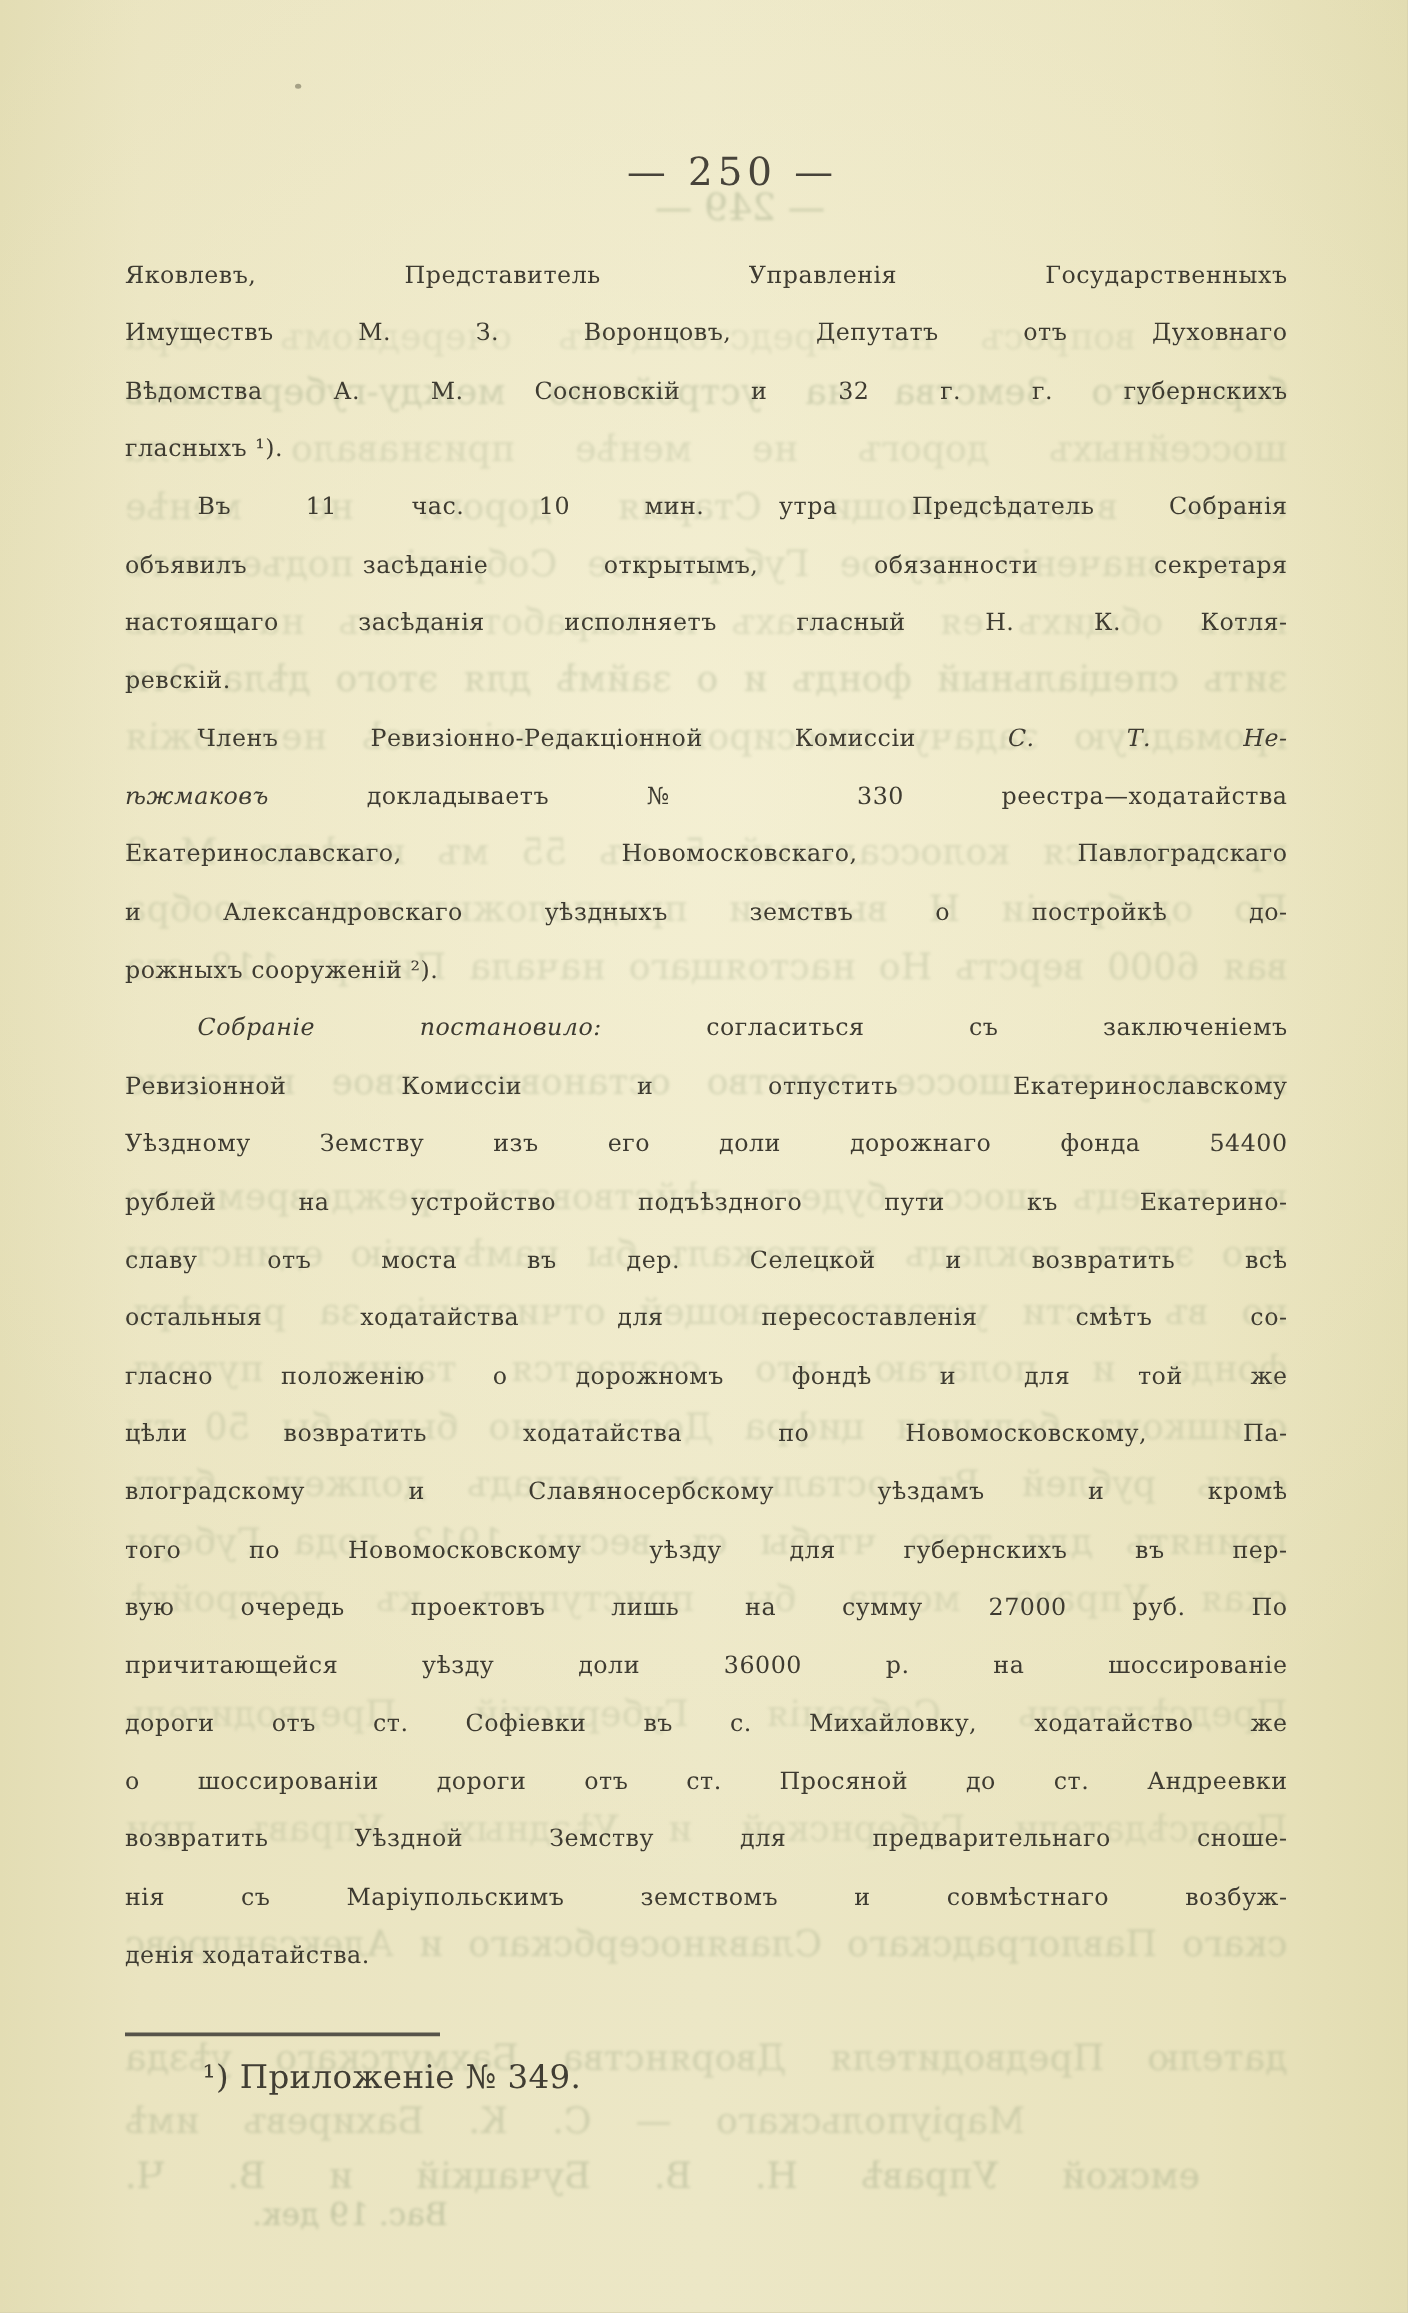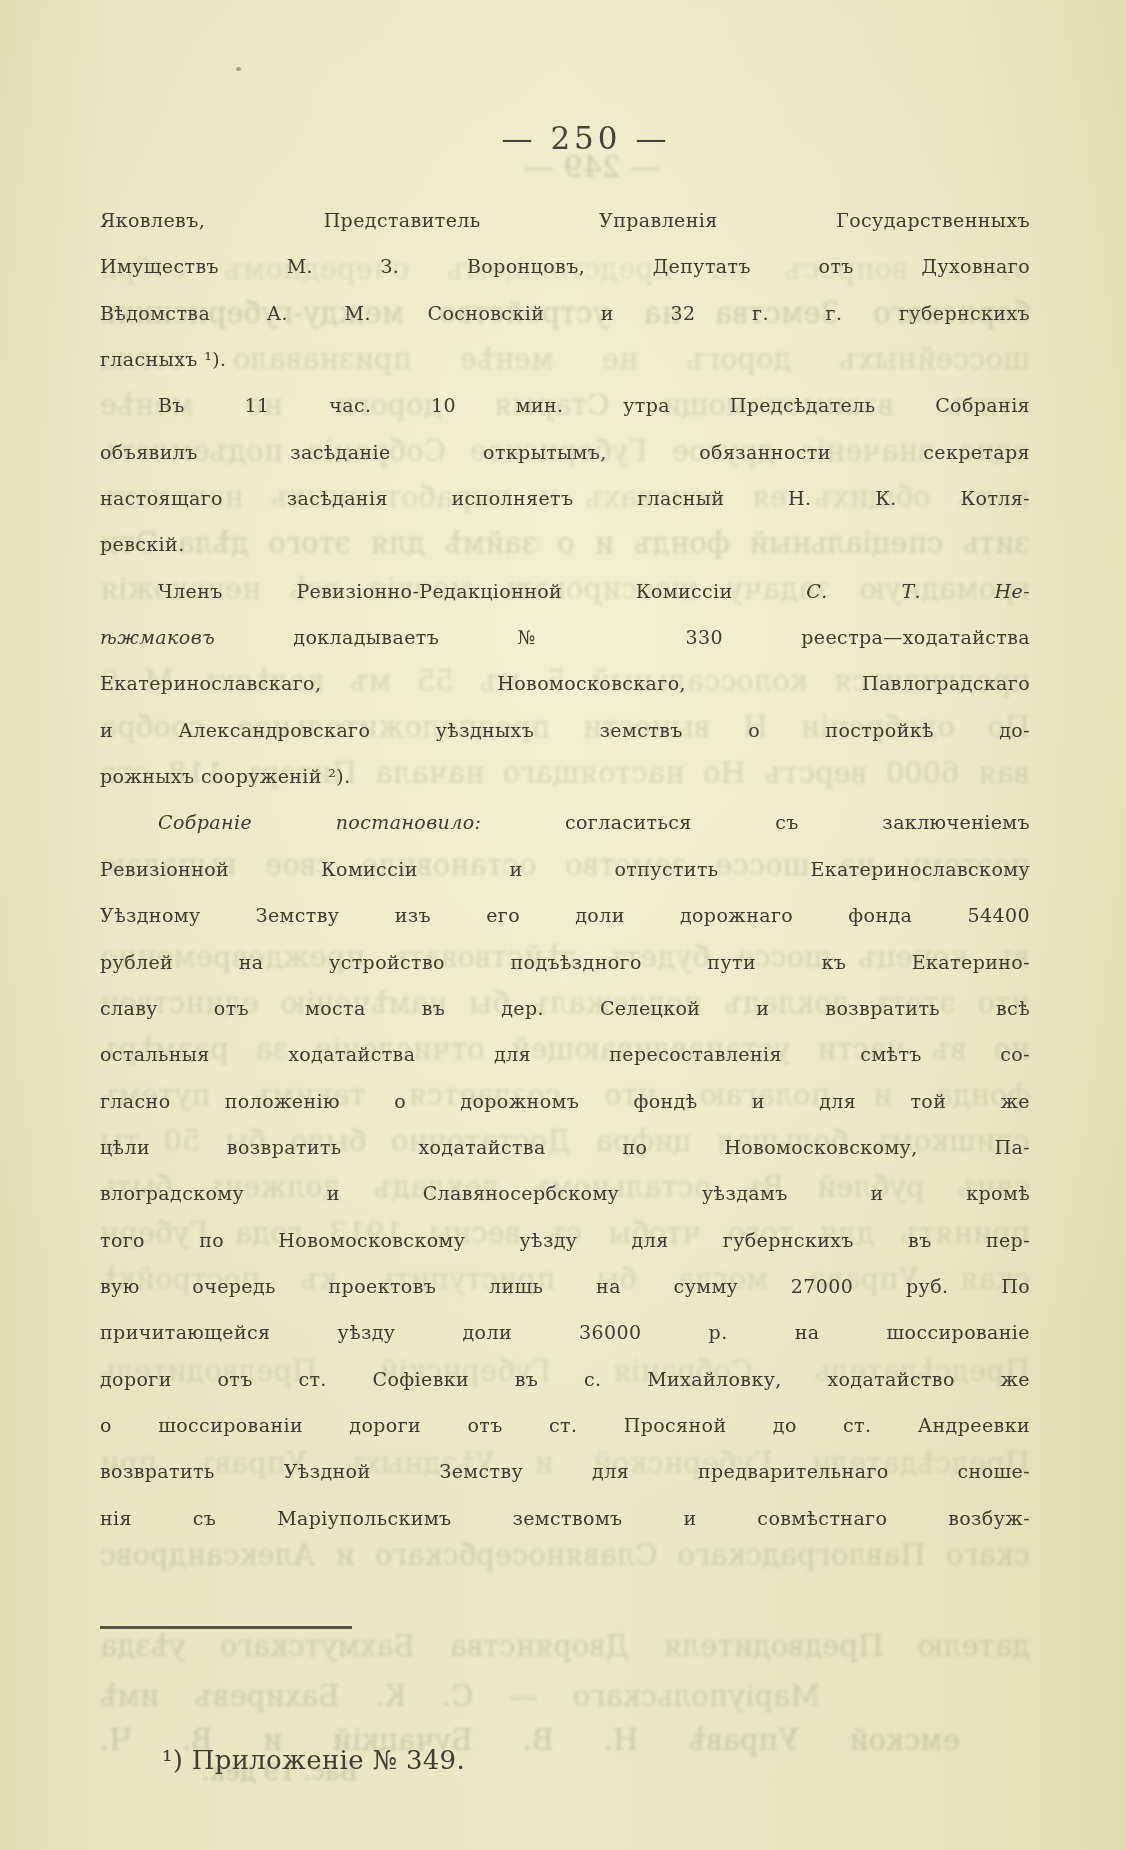--- a/index.html
+++ b/index.html
@@ -25,21 +25,21 @@
     letter-spacing:0.4px;
   }
   .line.left{text-align-last:left;}
   .line.ind{text-indent:58px;}
   .it{font-style:italic;}
   .fnrule{position:absolute;left:100px;top:1626px;width:252px;height:3px;background:#57544a;}
   .fn{
     position:absolute;left:162px;width:600px;
     font-size:26px;line-height:32px;color:#403d33;letter-spacing:0.3px;
   }
-  .fn1{top:1744px;}
+  .fn1{top:1646px;}
   .fn2{top:1688px;}
   .bleedlayer{position:absolute;left:0;top:0;width:1126px;height:1850px;pointer-events:none;}
   .bleed{
     position:absolute;
     transform:scaleX(-1);
     filter:blur(1.4px);
     color:#96a17e;
     line-height:1.15;
     text-align:justify;text-align-last:justify;
   }
@@ -107,20 +107,21 @@
       <div class="line"><span>гласно положенію о дорожномъ фондѣ и для той же</span></div>
       <div class="line"><span>цѣли возвратить ходатайства по Новомосковскому, Па-</span></div>
       <div class="line"><span>влоградскому и Славяносербскому уѣздамъ и кромѣ</span></div>
       <div class="line"><span>того по Новомосковскому уѣзду для губернскихъ въ пер-</span></div>
       <div class="line"><span>вую очередь проектовъ лишь на сумму 27000 руб. По</span></div>
       <div class="line"><span>причитающейся уѣзду доли 36000 р. на шоссированіе</span></div>
       <div class="line"><span>дороги отъ ст. Софіевки въ с. Михайловку, ходатайство же</span></div>
       <div class="line"><span>о шоссированіи дороги отъ ст. Просяной до ст. Андреевки</span></div>
       <div class="line"><span>возвратить Уѣздной Земству для предварительнаго сноше-</span></div>
       <div class="line"><span>нія съ Маріупольскимъ земствомъ и совмѣстнаго возбуж-</span></div>
+      <div class="line left"><span>денія ходатайства.</span></div>
     </div>
 
   <div class="fnrule"></div>
 
   <div class="fn fn1">¹) Приложеніе № 349.</div>
 
   <div class="speck" style="left:236px;top:67px;width:5px;height:4px;"></div>
 </div>
 
 </body></html>

